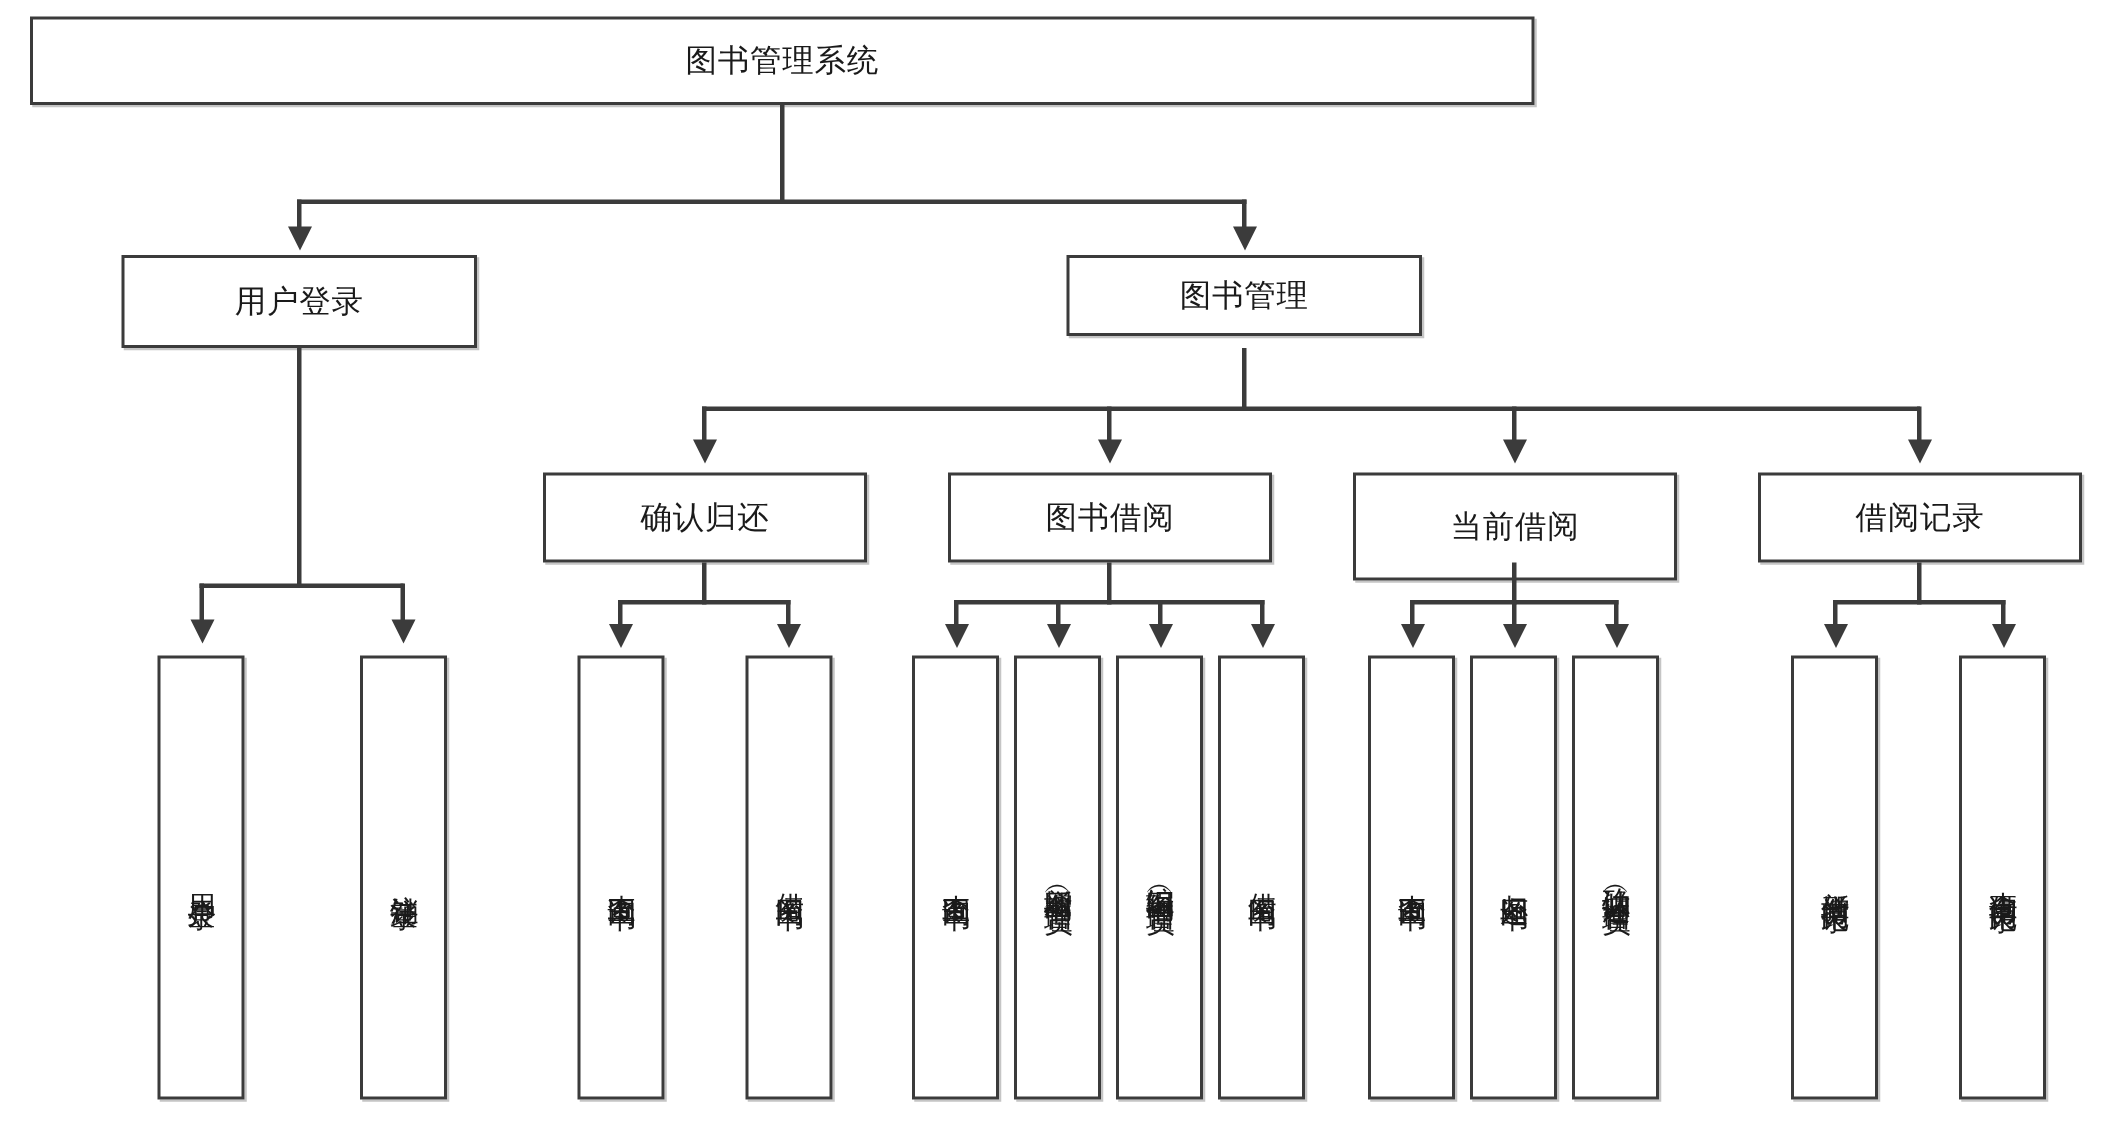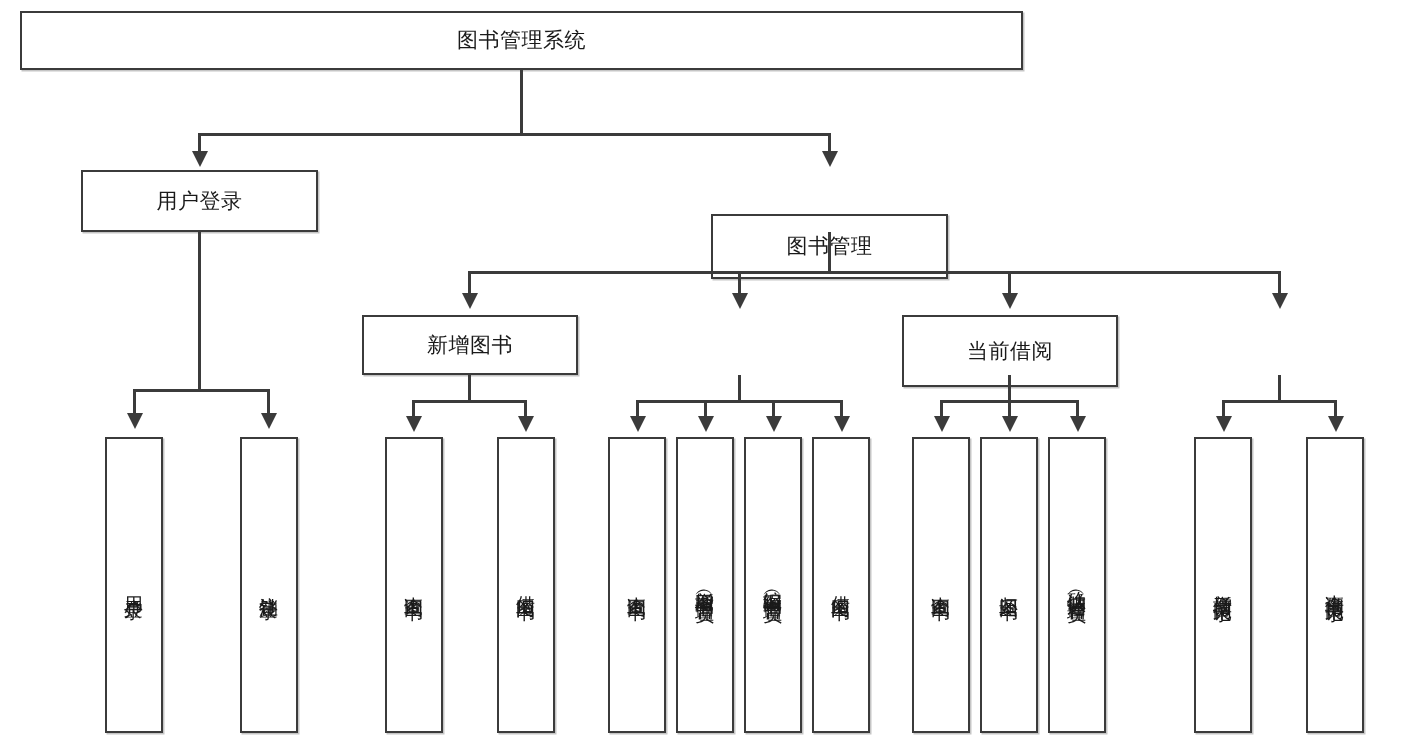--- a/index.html
+++ b/index.html
@@ -91,21 +91,21 @@
   <div class="edge h" style="left:198px; top:133px; width:633px; height:3px;"></div>
 
   <div class="edge v" style="left:198px; top:133px; width:3px; height:20px;"></div>
   <div class="arrow" style="left:191.5px; top:151px;"></div>
   <div class="edge v" style="left:828px; top:133px; width:3px; height:20px;"></div>
   <div class="arrow" style="left:821.5px; top:151px;"></div>
 
   <div class="node horiz" style="left:81px; top:170px; width:237px; height:62px;">
     <span>用户登录</span>
   </div>
-  <div class="node horiz" style="left:711px; top:170px; width:237px; height:65px;margin-top:44px;">
+  <div class="node horiz" style="left:711px; top:170px; width:237px; height:54px;">
     <span>图书管理</span>
   </div>
 
   <div class="edge v" style="left:198px; top:232px; width:3px; height:160px;"></div>
   <div class="edge h" style="left:133px; top:389px; width:136px; height:3px;"></div>
   <div class="edge v" style="left:133px; top:389px; width:3px; height:26px;"></div>
   <div class="arrow" style="left:126.5px; top:413px;"></div>
   <div class="edge v" style="left:267px; top:389px; width:3px; height:26px;"></div>
   <div class="arrow" style="left:260.5px; top:413px;"></div>
 
@@ -114,24 +114,30 @@
   <div class="edge v" style="left:468px; top:271px; width:3px; height:24px;"></div>
   <div class="arrow" style="left:461.5px; top:293px;"></div>
   <div class="edge v" style="left:738px; top:271px; width:3px; height:24px;"></div>
   <div class="arrow" style="left:731.5px; top:293px;"></div>
   <div class="edge v" style="left:1008px; top:271px; width:3px; height:24px;"></div>
   <div class="arrow" style="left:1001.5px; top:293px;"></div>
   <div class="edge v" style="left:1278px; top:271px; width:3px; height:24px;"></div>
   <div class="arrow" style="left:1271.5px; top:293px;"></div>
 
   <div class="node horiz" style="left:362px; top:315px; width:216px; height:60px;">
-    <span>新增图书</span>
+    <span>确认归还</span>
+  </div>
+  <div class="node horiz" style="left:632px; top:315px; width:216px; height:60px;">
+    <span>图书借阅</span>
   </div>
   <div class="node horiz" style="left:902px; top:315px; width:216px; height:72px;">
     <span>当前借阅</span>
+  </div>
+  <div class="node horiz" style="left:1172px; top:315px; width:216px; height:60px;">
+    <span>借阅记录</span>
   </div>
 
   <div class="edge v" style="left:468px; top:375px; width:3px; height:28px;"></div>
   <div class="edge h" style="left:412px; top:400px; width:115px; height:3px;"></div>
   <div class="edge v" style="left:412px; top:400px; width:3px; height:18px;"></div>
   <div class="arrow" style="left:405.5px; top:416px;"></div>
   <div class="edge v" style="left:524px; top:400px; width:3px; height:18px;"></div>
   <div class="arrow" style="left:517.5px; top:416px;"></div>
 
   <div class="edge v" style="left:738px; top:375px; width:3px; height:28px;"></div>

